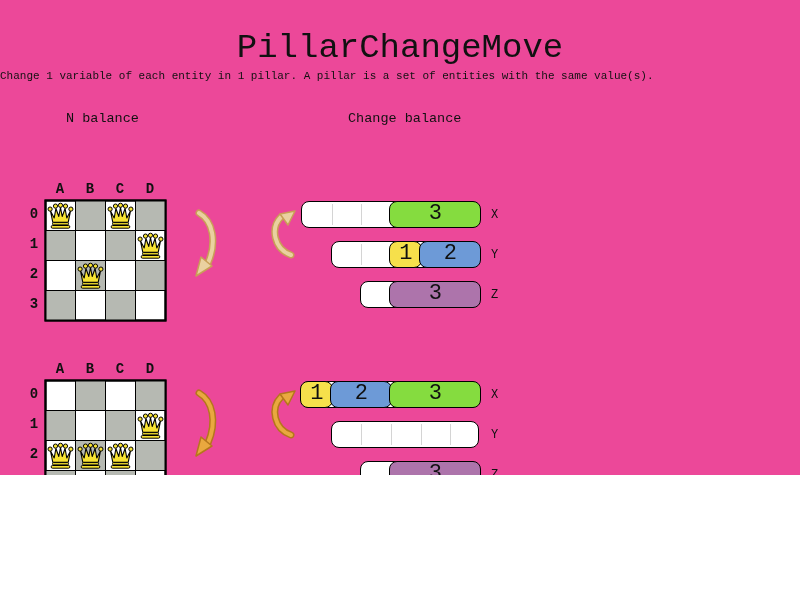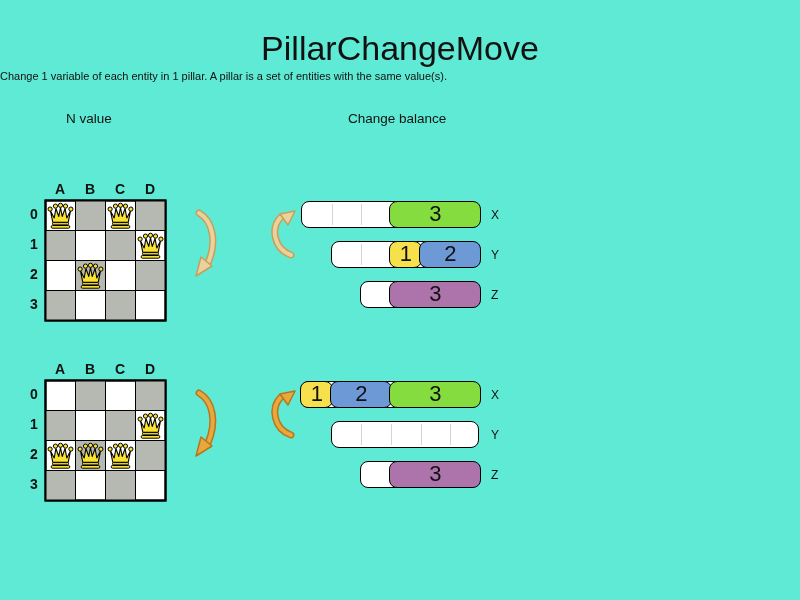--- a/index.html
+++ b/index.html
@@ -1,18 +1,18 @@
 <!DOCTYPE html>
 <html><head>
 <meta charset="utf-8">
 <style>
   html,body{margin:0;padding:0;background:#fff;}
   .canvas{
-    position:relative;width:800px;height:600px;background:#5eead4;overflow:hidden;
-    font-family:Liberation Sans, sans-serif;color:#111;
+    position:relative;width:800px;height:475px;background:#ec4899;overflow:hidden;
+    font-family:Liberation Mono, monospace;color:#111;
   }
   .title{
     position:absolute;top:31px;left:0;width:100%;text-align:center;
     font-size:34px;line-height:1.05;color:#111;
   }
   .subtitle{
     position:absolute;top:70px;left:0;width:100%;text-align:left;
     font-size:11px;color:#111;
   }
   .section-label{position:absolute;font-size:13.5px;color:#111;}
@@ -35,21 +35,21 @@
   }
   .bar-label{position:absolute;font-size:12px;color:#111;}
   svg{display:block;}
 </style>
 </head>
 <body>
 
 <div class="canvas">
   <div class="title">PillarChangeMove</div>
   <div class="subtitle">Change 1 variable of each entity in 1 pillar. A pillar is a set of entities with the same value(s).</div>
-  <div class="section-label nq">N value</div>
+  <div class="section-label nq">N balance</div>
   <div class="section-label cb">Change balance</div>
 
   <div class="wrap" id="nq-before" style="left:24px;top:180px;width:225px;height:150px;">
       <div class="col-label" style="left:21px;top:1px;width:30px;">A</div>
       <div class="col-label" style="left:51px;top:1px;width:30px;">B</div>
       <div class="col-label" style="left:81px;top:1px;width:30px;">C</div>
       <div class="col-label" style="left:111px;top:1px;width:30px;">D</div>
       <div class="row-label" style="left:1px;top:26px;width:18px;">0</div>
       <div class="row-label" style="left:1px;top:56px;width:18px;">1</div>
       <div class="row-label" style="left:1px;top:86px;width:18px;">2</div>

